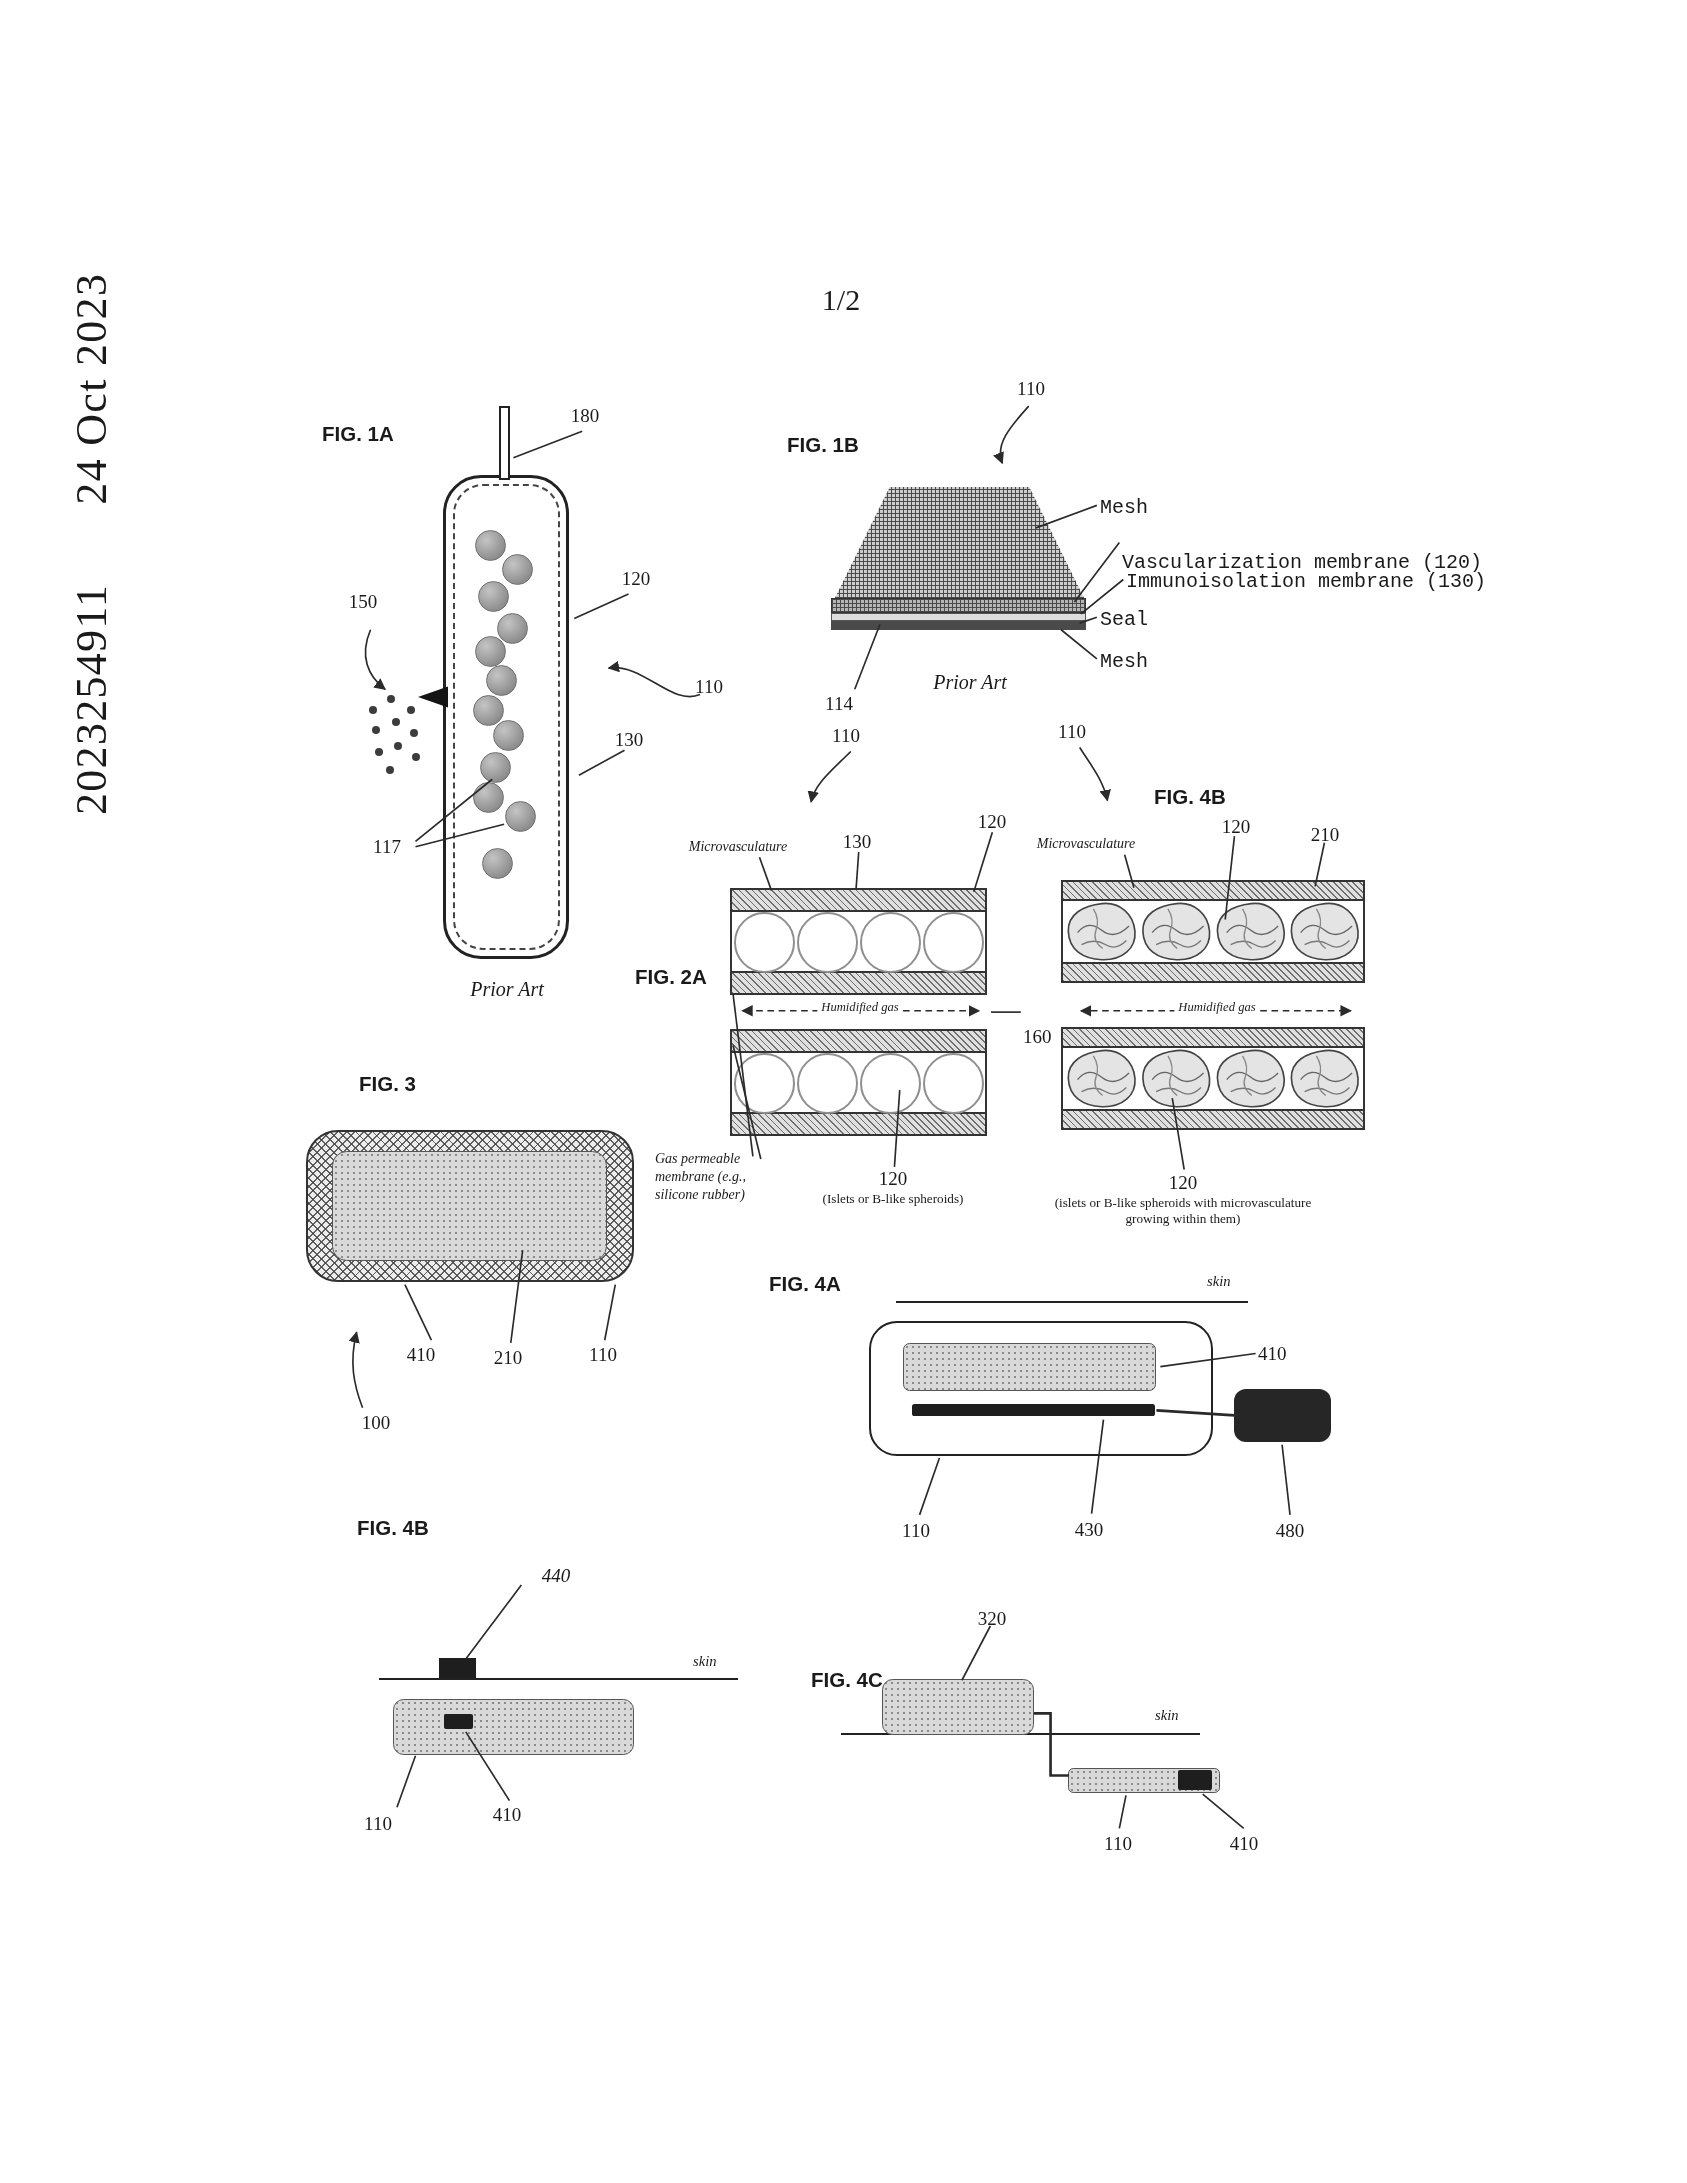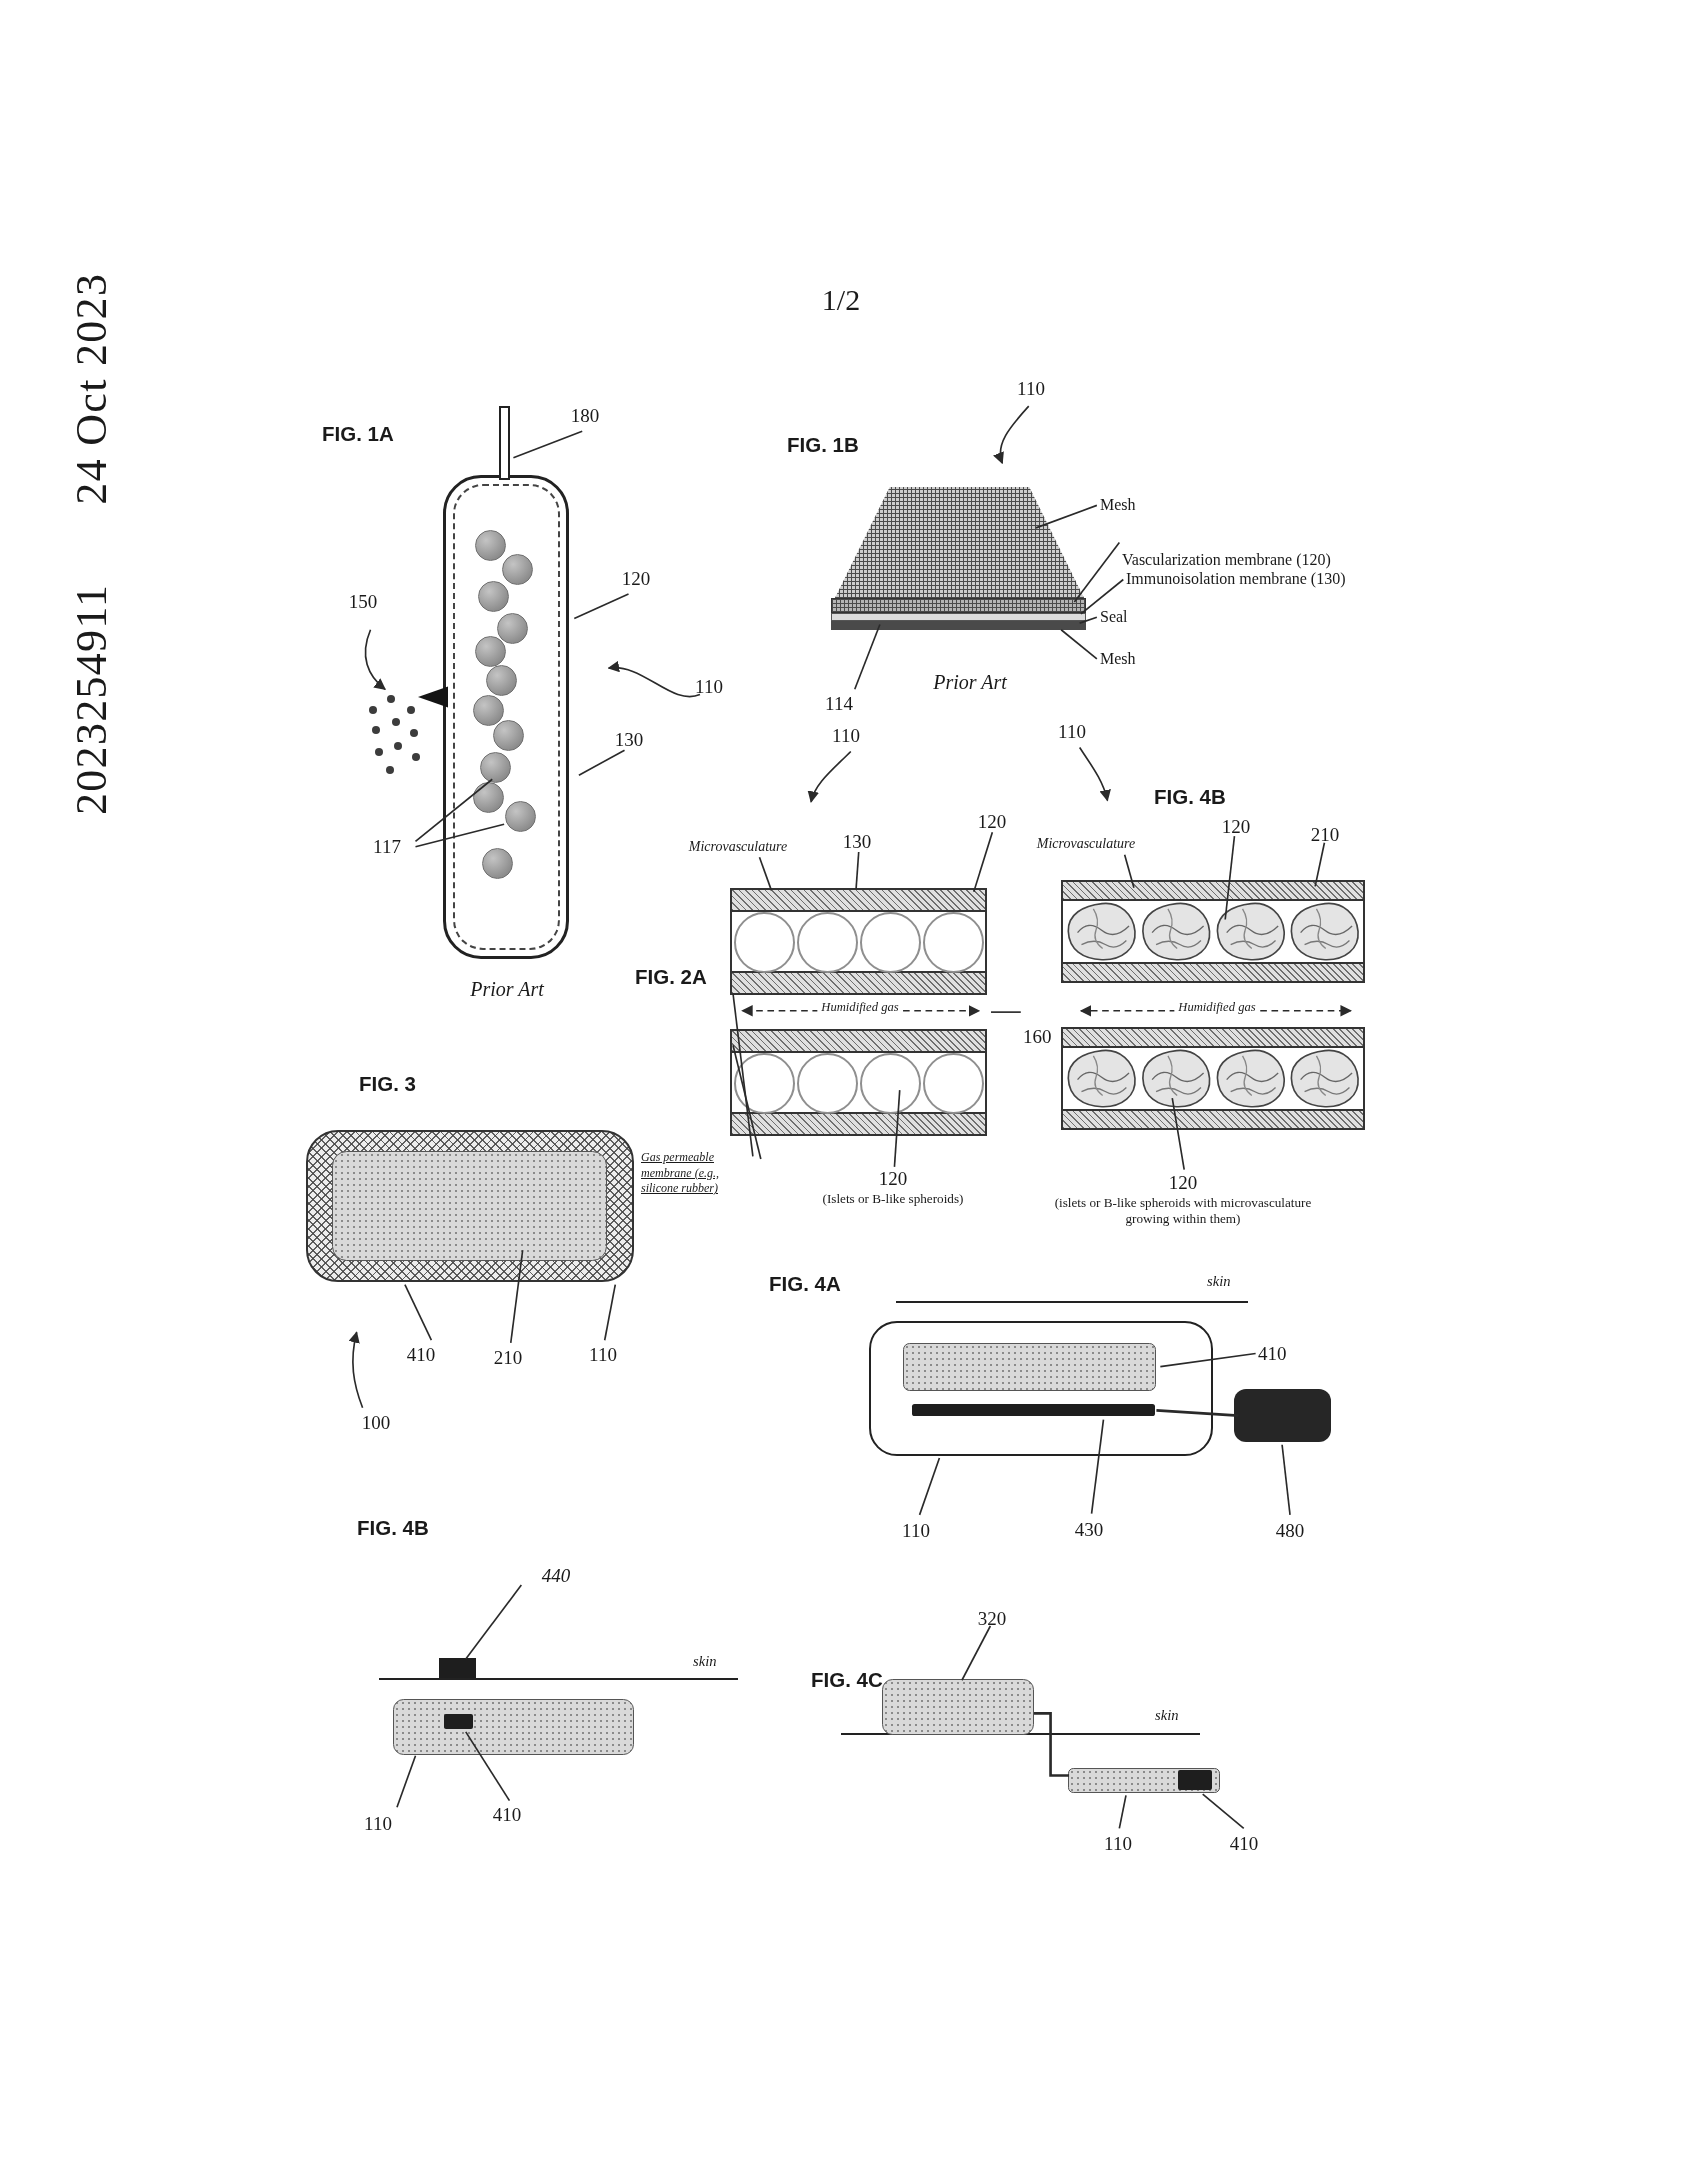--- a/index.html
+++ b/index.html
@@ -4,21 +4,21 @@
 <style>
   html,body{margin:0;padding:0;background:#fff;}
   .page{position:relative;width:1687px;height:2183px;background:#ffffff;
         font-family:"Liberation Serif",serif;color:#1a1a1a;overflow:hidden;}
   .abs{position:absolute;box-sizing:border-box;}
   .lbl{position:absolute;white-space:nowrap;color:#1a1a1a;z-index:6;}
   .num{font-size:19px;font-family:"Liberation Serif",serif;}
   .ctr{transform:translateX(-50%);}
   .figtitle{font-weight:bold;font-size:20.5px;font-family:"Liberation Sans",sans-serif;}
   .it{font-style:italic;}
-  .small-sans{font-size:16px;font-family:Liberation Serif, serif;}
+  .small-sans{font-size:20px;font-family:Liberation Mono, monospace;}
   .wrap{white-space:normal;}
   .sidebar{position:absolute;left:66px;top:815px;transform:rotate(-90deg);
            transform-origin:0 0;font-size:44px;letter-spacing:1.3px;white-space:nowrap;z-index:6;}
   .sidebar .gap{display:inline-block;width:79px;}
   .hatch{background:repeating-linear-gradient(45deg,#6f6f6f 0 1.3px,#e0e0e0 1.3px 4.6px);}
   .crosshatch{background-image:repeating-linear-gradient(45deg,rgba(70,70,70,.85) 0 1.3px,transparent 1.3px 6px),
               repeating-linear-gradient(-45deg,rgba(70,70,70,.85) 0 1.3px,transparent 1.3px 6px);
               background-color:#ededed;}
   .stipple{background-image:radial-gradient(#8a8a8a 1.1px,transparent 1.3px);
            background-size:6px 6px;background-color:#d9d9d9;}
@@ -111,21 +111,21 @@
   <div class="band" style="left:730px;top:1029px;width:257px;height:107px;">
     <div class="strip t hatch" style="height:20px;"></div>
     <div class="strip b hatch" style="height:20px;"></div>
     <div class="bcell" style="left:2px;top:22px;"></div>
     <div class="bcell" style="left:65px;top:22px;"></div>
     <div class="bcell" style="left:128px;top:22px;"></div>
     <div class="bcell" style="left:191px;top:22px;"></div>
   </div>
   <div class="lbl it ctr" style="left:860px;top:1000px;font-size:12.6px;background:#fff;padding:0 4px;">Humidified gas</div>
   <div class="lbl num" style="left:1023px;top:1002px;margin-top:24px;">160</div>
-  <div class="lbl it wrap" style="left:641px;top:1150px;width:116px;font-size:12px;line-height:1.3;text-decoration:underline;">Gas permeable membrane (e.g., silicone rubber)</div>
+  <div class="lbl it wrap" style="left:655px;top:1150px;width:116px;font-size:14px;line-height:1.3;">Gas permeable membrane (e.g., silicone rubber)</div>
   <div class="lbl num ctr" style="left:893px;top:1168px;">120</div>
   <div class="lbl ctr wrap" style="left:893px;top:1191px;width:179px;font-size:13.2px;text-align:center;">(Islets or B-like spheroids)</div>
 
   <div class="lbl num ctr" style="left:1072px;top:721px;">110</div>
   <div class="lbl figtitle" style="left:1154px;top:785px;">FIG. 4B</div>
   <div class="lbl it ctr" style="left:1086px;top:836px;font-size:14px;">Microvasculature</div>
   <div class="lbl num ctr" style="left:1236px;top:816px;">120</div>
   <div class="lbl num ctr" style="left:1325px;top:824px;">210</div>
 
   <div class="band" style="left:1061px;top:880px;width:304px;height:103px;">

